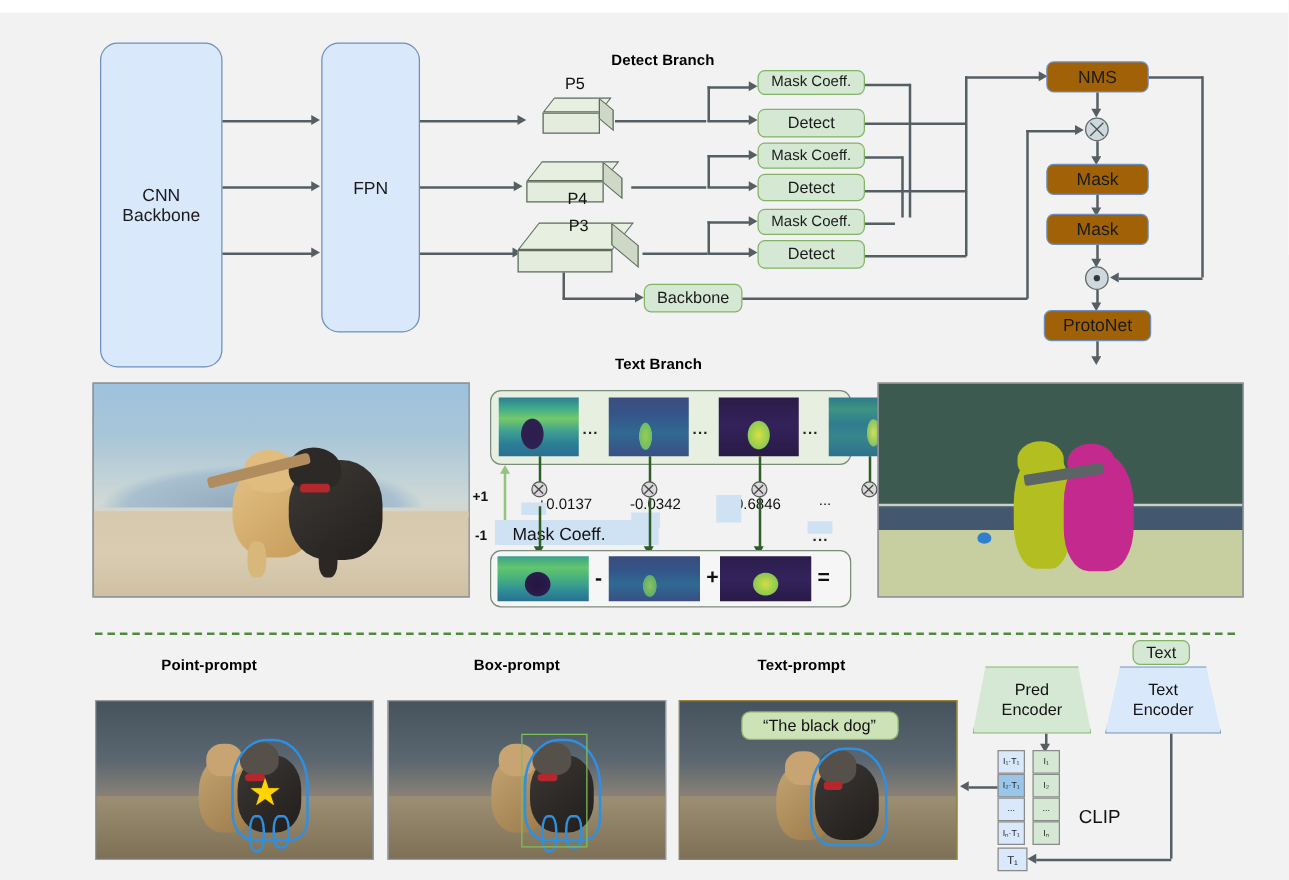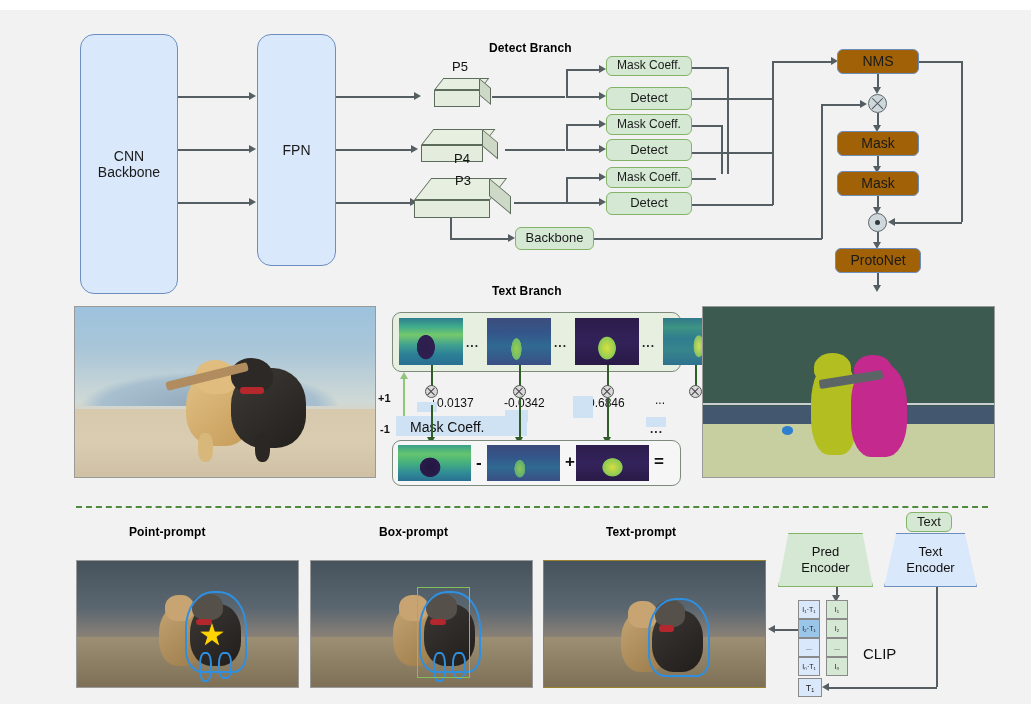--- a/index.html
+++ b/index.html
@@ -463,20 +463,21 @@
 
   <div class="photo gold" style="left:543px; top:560px; width:223px; height:128px;">
     <div style="position:absolute;left:0;right:0;top:0;height:62%;background:linear-gradient(#46525c,#5a6670 60%,#8d8377 100%);"></div>
     <div style="position:absolute;left:0;right:0;bottom:0;height:40%;background:linear-gradient(#9d8f73,#7e7056);"></div>
     <div class="dog-t" style="left:35%;top:40%;width:20%;height:48%;background:linear-gradient(140deg,#c4a472,#9c7b4b);"></div>
     <div class="dog-t" style="left:38%;top:32%;width:13%;height:21%;background:#c7a472;"></div>
     <div class="dog-t" style="left:49%;top:39%;width:23%;height:49%;background:linear-gradient(140deg,#3b3835,#201d1b);"></div>
     <div class="dog-t" style="left:50%;top:31%;width:14%;height:21%;background:#55504a;"></div>
     <div style="position:absolute;left:47%;top:29%;width:28%;height:63%;border:2.4px solid #2f8fe0;border-radius:45% 45% 22% 28%;"></div>
     <div style="position:absolute;left:52%;top:51%;width:7%;height:5%;background:#b3272d;border-radius:3px;"></div>
+    <div class="speech" style="left:22%; top:6%; width:57%; height:19%;">“The black dog”</div>
   </div>
 
   <div class="ln lnh" style="left:775px; top:629px; width:44px;"></div>
   <div class="arrow ar-l" style="left:768px; top:625.3px;"></div>
 
   <div class="trap g" style="left:778px; top:533px; width:95px; height:54px;">
     <span>Pred
 Encoder</span>
   </div>
   <div class="trap b" style="left:884px; top:533px; width:93px; height:54px;">

